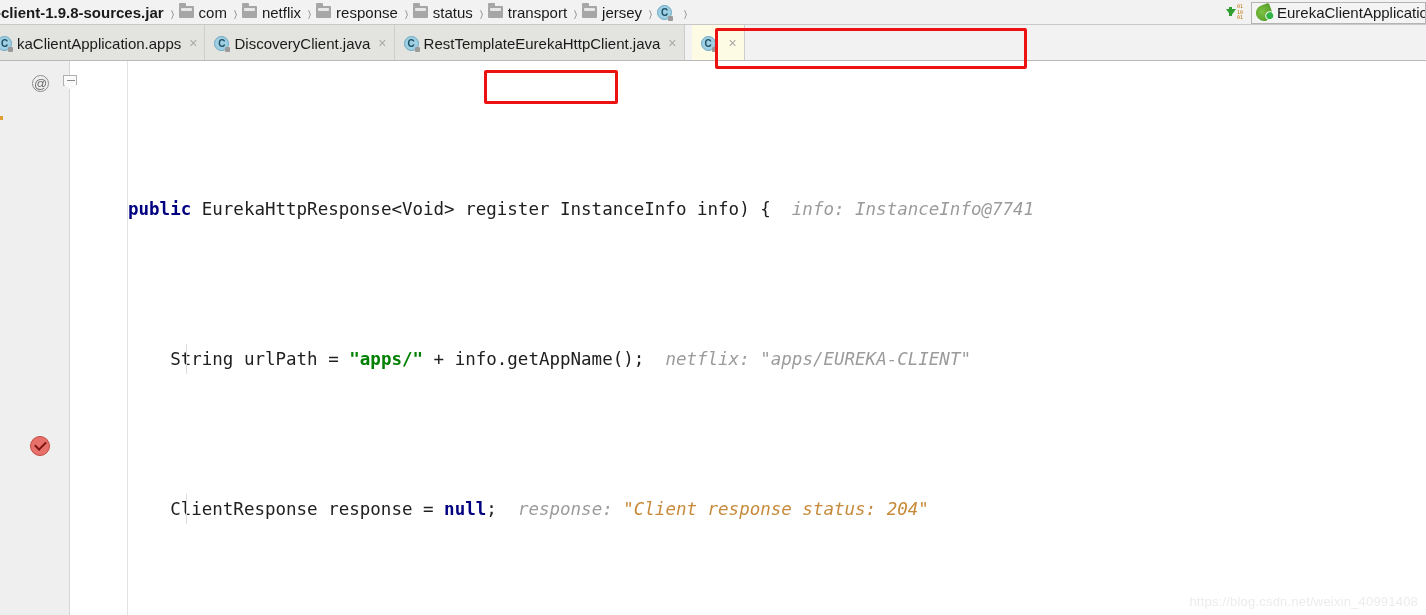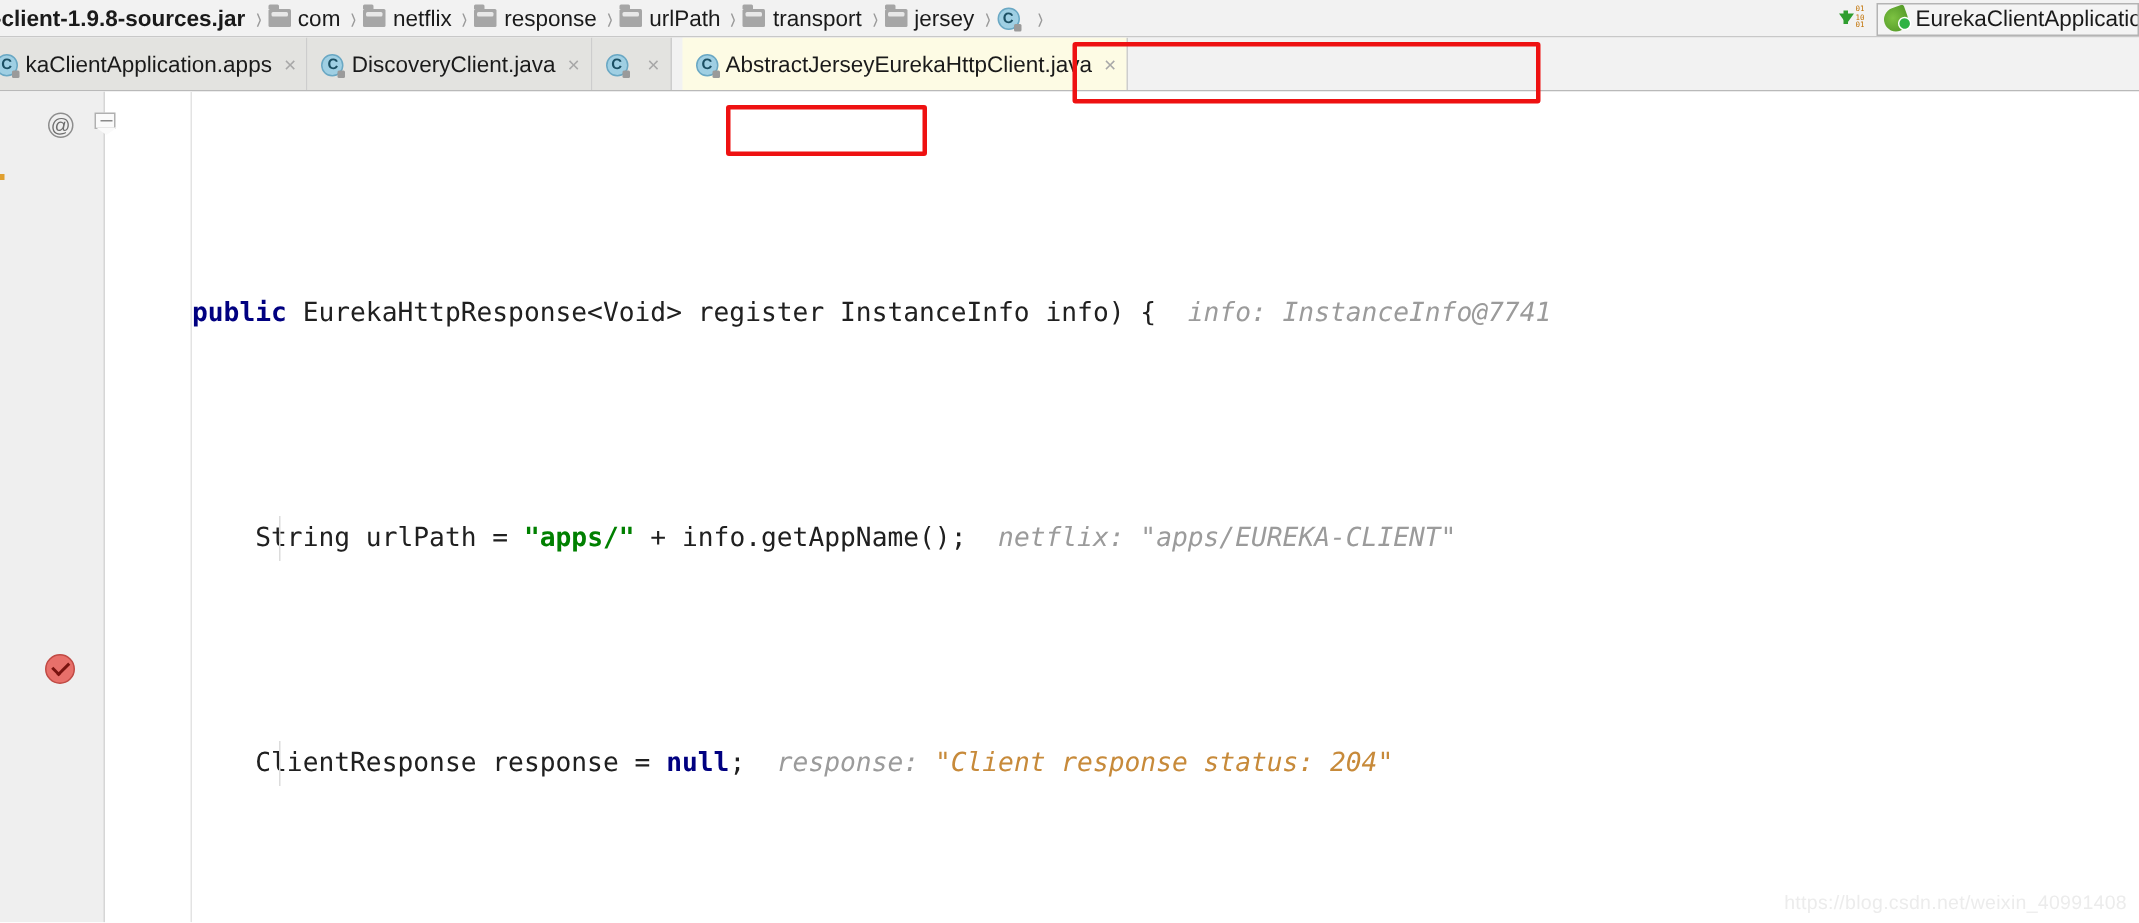--- a/index.html
+++ b/index.html
@@ -301,21 +301,21 @@
     <span class="crumb-sep">›</span>
 
     <div class="crumb">
       <span class="folder-icon"></span>
       <span>response</span>
     </div>
     <span class="crumb-sep">›</span>
 
     <div class="crumb">
       <span class="folder-icon"></span>
-      <span>urlPath</span>
+      <span>status</span>
     </div>
     <span class="crumb-sep">›</span>
 
     <div class="crumb">
       <span class="folder-icon"></span>
       <span>transport</span>
     </div>
     <span class="crumb-sep">›</span>
 
     <div class="crumb">
@@ -351,25 +351,25 @@
       <span>kaClientApplication.apps</span>
       <span class="tab-close">×</span>
     </div>
     <div class="tab">
       <span class="class-icon">C<span class="lock"></span></span>
       <span>DiscoveryClient.java</span>
       <span class="tab-close">×</span>
     </div>
     <div class="tab">
       <span class="class-icon">C<span class="lock"></span></span>
+      <span>RestTemplateEurekaHttpClient.java</span>
       <span class="tab-close">×</span>
     </div>
     <div class="tab active" style="margin-left:7px;">
       <span class="class-icon">C<span class="lock"></span></span>
-      <span>AbstractJerseyEurekaHttpClient.java</span>
       <span class="tab-close">×</span>
     </div>
   </div>
 
   <div class="editor">
     <div class="gutter"></div>
     <div class="gutter-fold"></div>
     <div class="warn-stripe"></div>
     <div class="at-marker">@</div>
     <div class="fold-widget">

